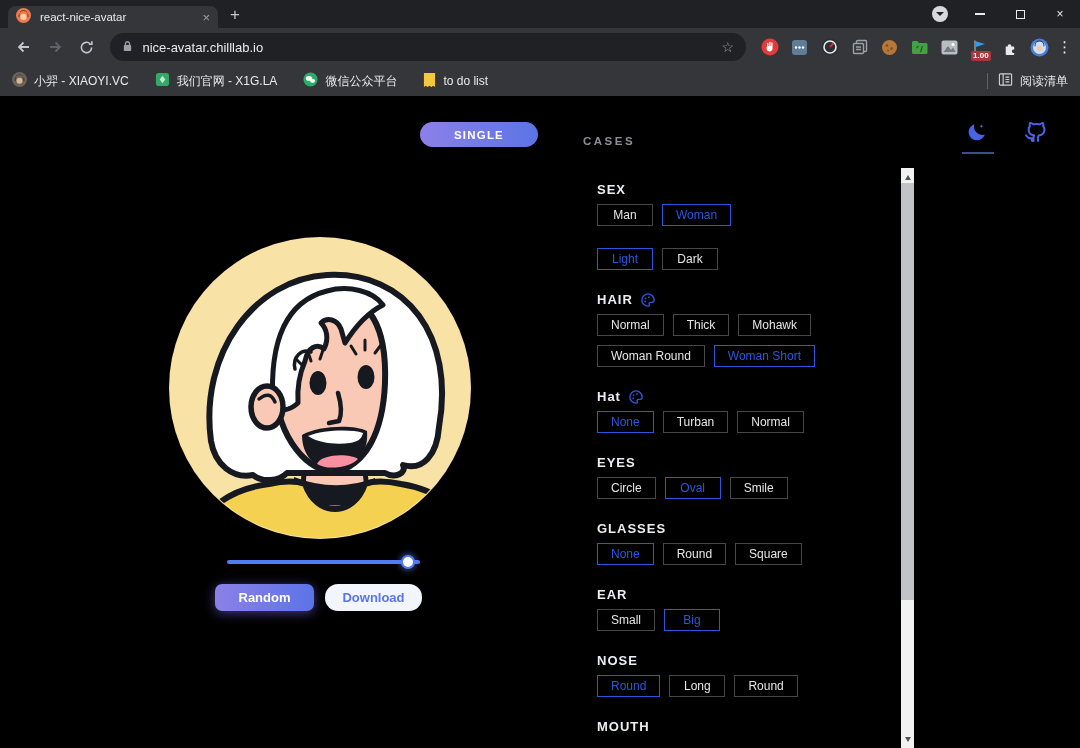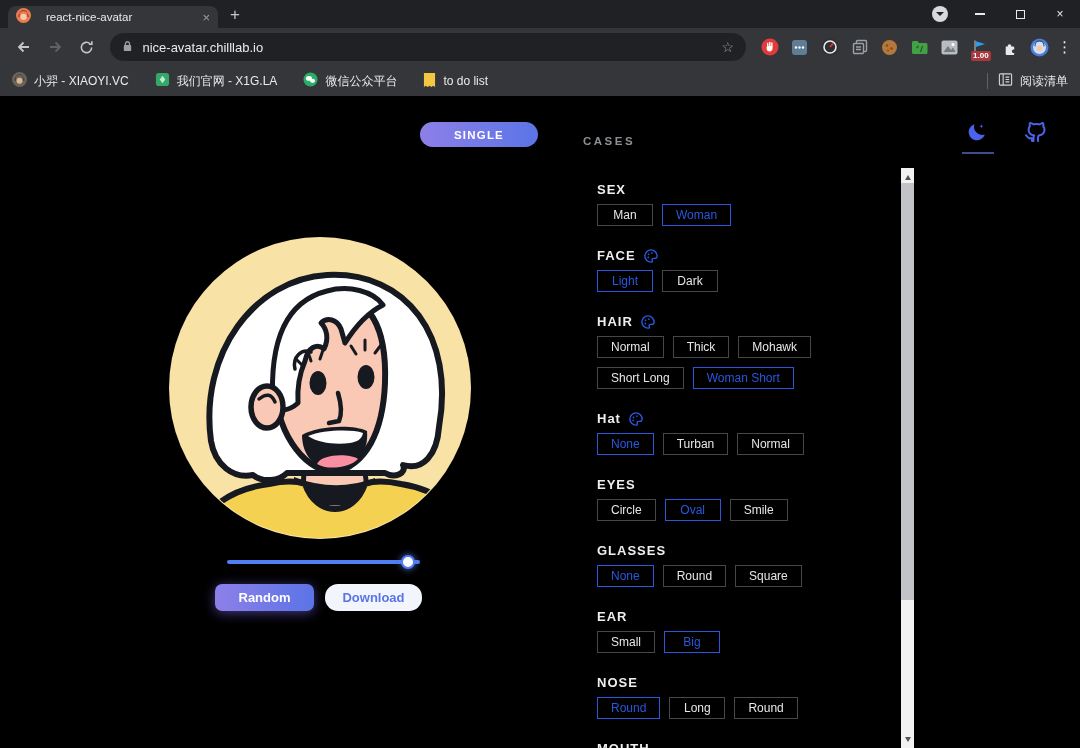--- a/index.html
+++ b/index.html
@@ -6,21 +6,21 @@
     --accent:#2b57de; --grad1:#8d80e8; --grad2:#5b74e6;
     --chrome-frame:#202124; --chrome-bar:#35363a; --chrome-text:#e8eaed;
   }
   *{box-sizing:border-box}
   html,body{margin:0;padding:0}
   body{width:1080px;height:748px;background:#000;font-family:"Liberation Sans",sans-serif;overflow:hidden;position:relative}
 
   
   .titlebar{position:relative;height:28px;background:var(--chrome-frame)}
   .tab{position:absolute;left:8px;top:6px;width:210px;height:22px;background:var(--chrome-bar);
-       border-radius:8px 8px 0 0;display:flex;align-items:center;padding:8px 8px;gap:15px}
+       border-radius:8px 8px 0 0;display:flex;align-items:center;padding:8px 8px;gap:9px}
   .tab-title{color:var(--chrome-text);font-size:11.5px;flex:1;white-space:nowrap;overflow:hidden}
   .tab-close{color:#9aa0a6;font-size:13px;line-height:1;cursor:pointer}
   .newtab{position:absolute;left:230px;top:5px;color:#c3c7cc;font-size:17px;font-weight:400;cursor:pointer}
   .win-controls{position:absolute;right:0;top:0;height:28px;display:flex;align-items:center}
   .win-btn{width:40px;height:28px;display:flex;align-items:center;justify-content:center;color:#e8eaed;font-size:12px;cursor:pointer}
   .chev-circle{width:16px;height:16px;border-radius:50%;background:#d7d9dd;display:flex;align-items:center;justify-content:center}
   .chev-circle i{border:4px solid transparent;border-top-color:#202124;margin-top:4px}
   .win-min i{display:block;width:10px;height:1.5px;background:#e8eaed}
   .win-max i{display:block;width:9px;height:9px;border:1.2px solid #e8eaed}
 
@@ -322,31 +322,20 @@
       <div class="section">
         <div class="sec-label">
           <span>SEX</span>
         </div>
         <div class="opts">
           <button class="opt">Man</button>
           <button class="opt selected">Woman</button>
         </div>
       </div>
       <div class="section">
-        <div class="sec-label">
-          <span>FACE</span>
-          <span class="palette">
-            <svg width="14" height="14" viewBox="0 0 16 16">
-              <path d="M8 1a7 7 0 1 0 0 14c1.6 0 2-1 1.4-2.2-.5-1 .1-2.1 1.5-2.1h1.6A2.5 2.5 0 0 0 15 8.2C15 4.2 11.8 1 8 1z" fill="none" stroke="currentColor" stroke-width="1.6"></path>
-              <circle cx="5.2" cy="6" r="1" fill="currentColor"></circle>
-              <circle cx="9" cy="4.6" r="1" fill="currentColor"></circle>
-              <circle cx="4.8" cy="9.6" r="1" fill="currentColor"></circle>
-            </svg>
-          </span>
-        </div>
         <div class="opts">
           <button class="opt selected">Light</button>
           <button class="opt">Dark</button>
         </div>
       </div>
       <div class="section">
         <div class="sec-label">
           <span>HAIR</span>
           <span class="palette">
             <svg width="14" height="14" viewBox="0 0 16 16">
@@ -354,21 +343,21 @@
               <circle cx="5.2" cy="6" r="1" fill="currentColor"></circle>
               <circle cx="9" cy="4.6" r="1" fill="currentColor"></circle>
               <circle cx="4.8" cy="9.6" r="1" fill="currentColor"></circle>
             </svg>
           </span>
         </div>
         <div class="opts">
           <button class="opt">Normal</button>
           <button class="opt">Thick</button>
           <button class="opt">Mohawk</button>
-          <button class="opt">Short Long</button>
+          <button class="opt">Woman Round</button>
           <button class="opt selected">Woman Short</button>
         </div>
       </div>
       <div class="section">
         <div class="sec-label">
           <span>Hat</span>
           <span class="palette">
             <svg width="14" height="14" viewBox="0 0 16 16">
               <path d="M8 1a7 7 0 1 0 0 14c1.6 0 2-1 1.4-2.2-.5-1 .1-2.1 1.5-2.1h1.6A2.5 2.5 0 0 0 15 8.2C15 4.2 11.8 1 8 1z" fill="none" stroke="currentColor" stroke-width="1.6"></path>
               <circle cx="5.2" cy="6" r="1" fill="currentColor"></circle>

